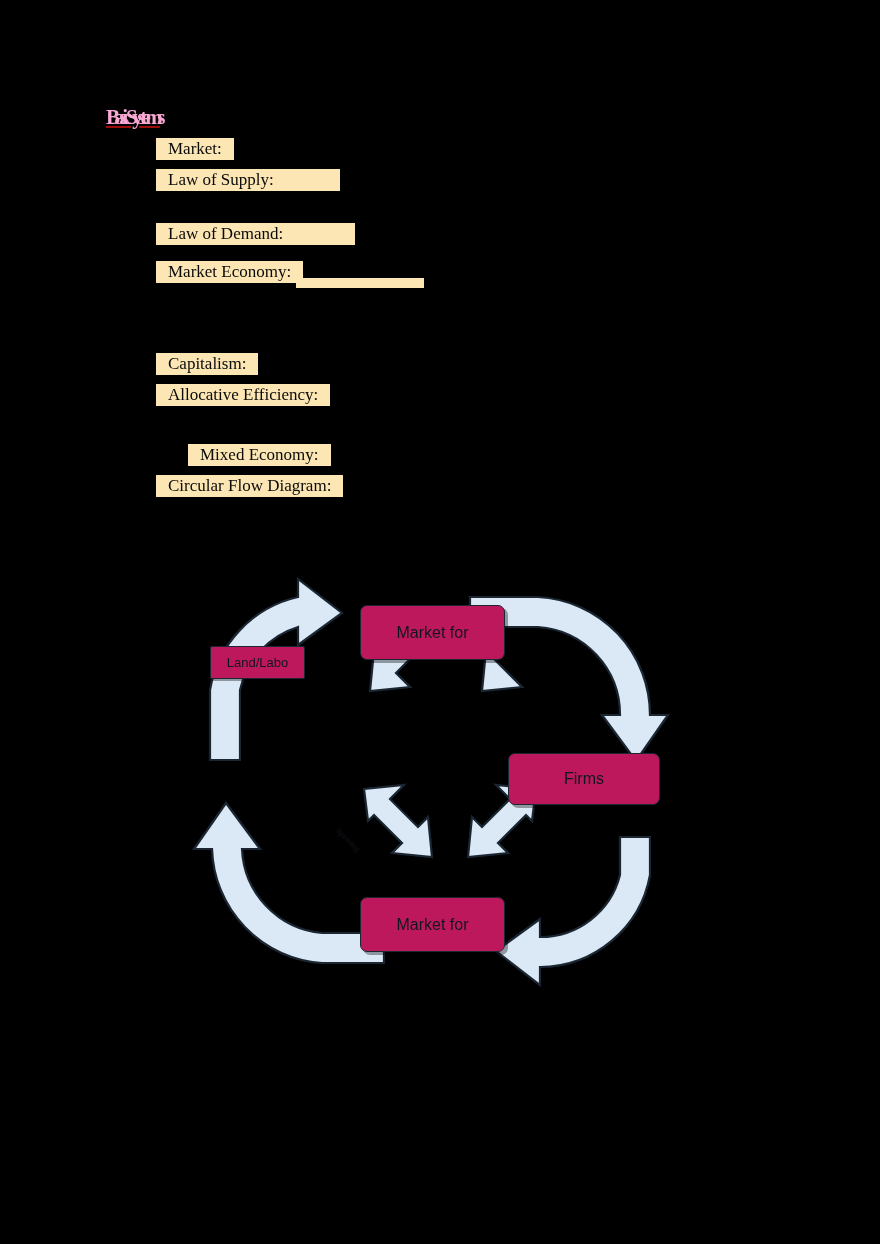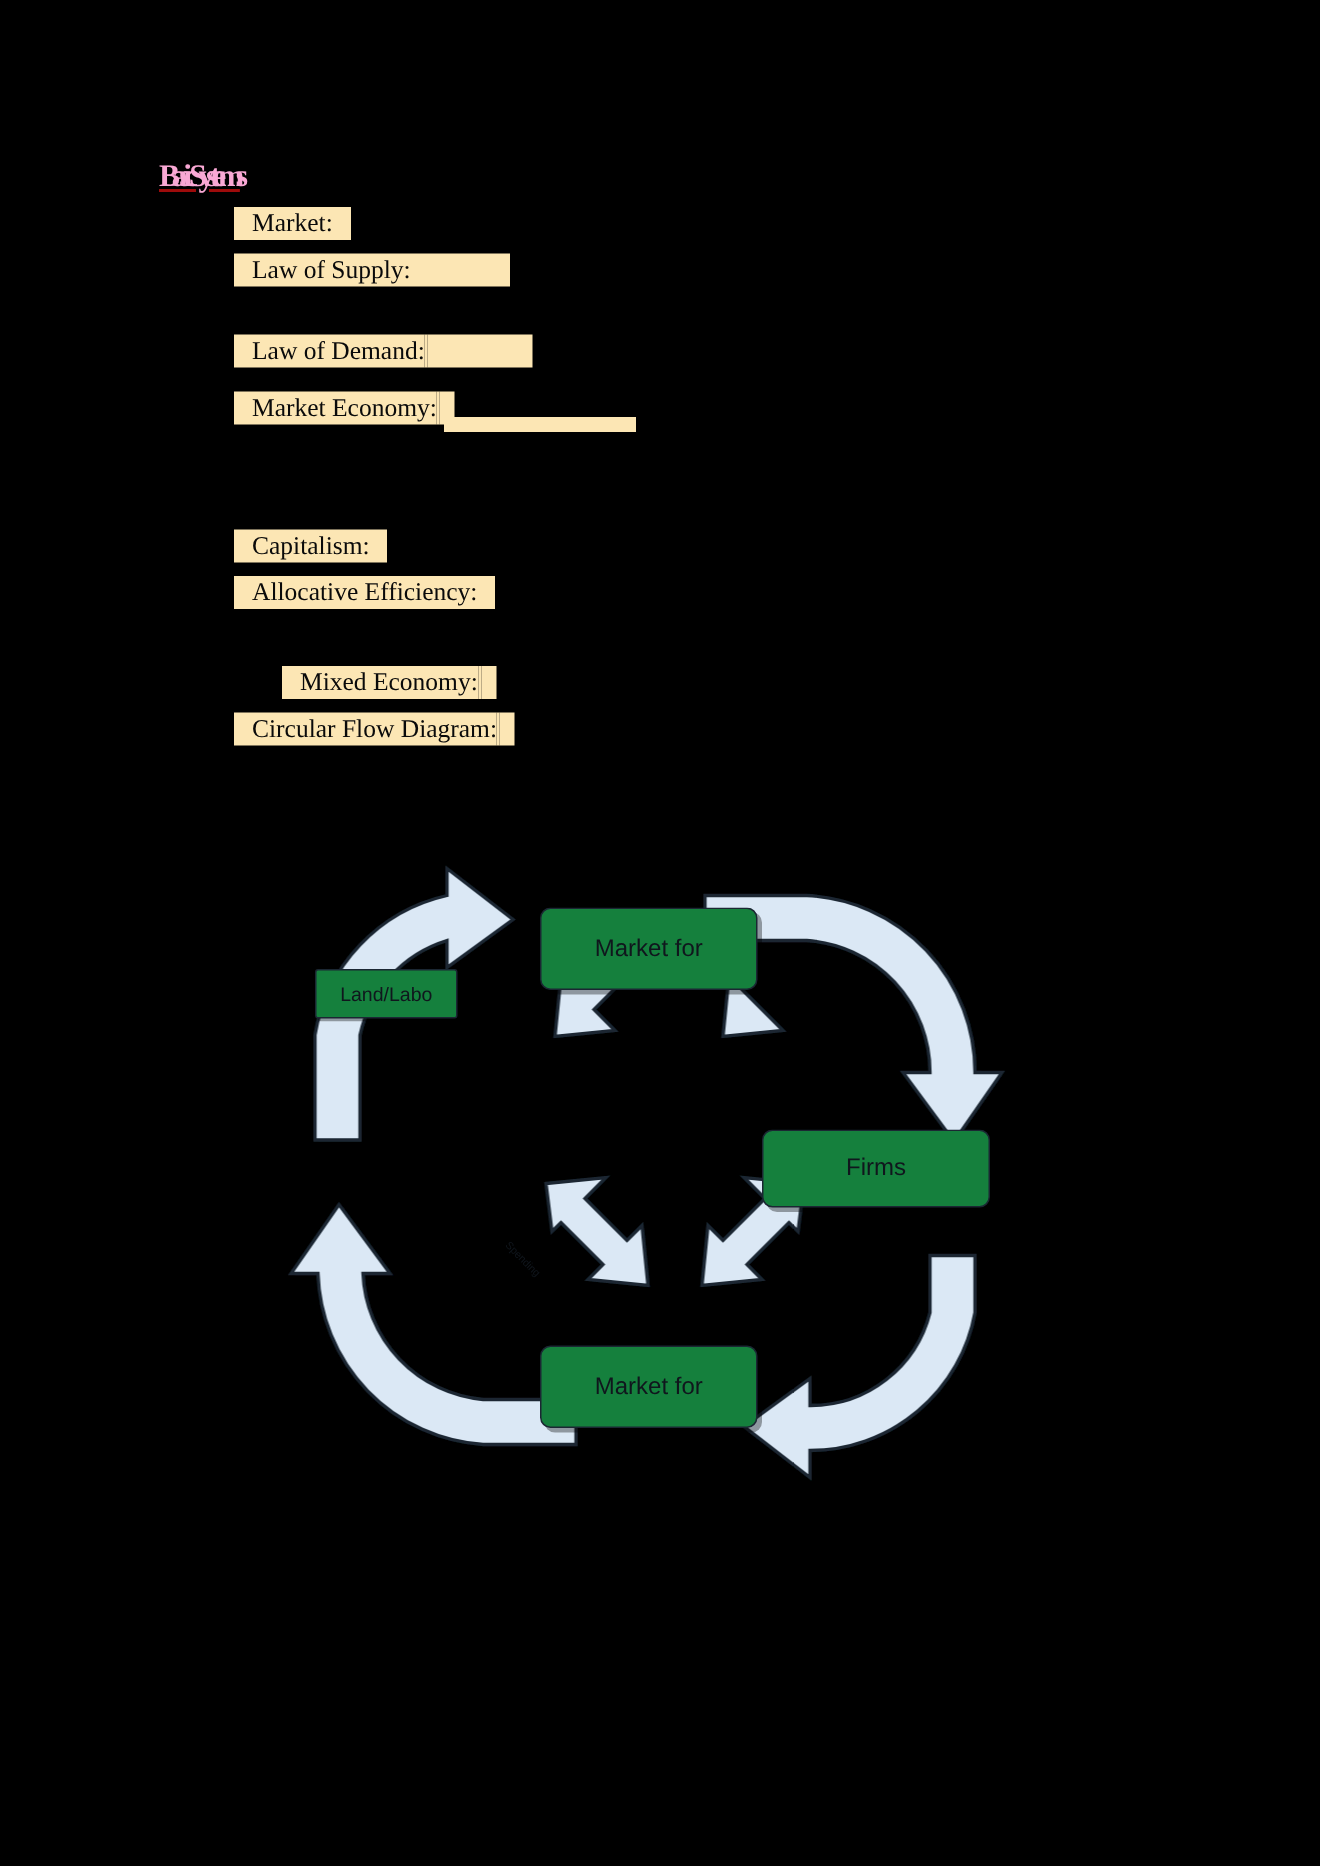--- a/index.html
+++ b/index.html
@@ -68,21 +68,21 @@
     position: absolute;
     left: 180px;
     top: 575px;
     width: 510px;
     height: 420px;
   }
   .diagram svg { display: block; }
 
   .dbox {
     position: absolute;
-    background: #15803d;
+    background: #be185d;
     border: 1.6px solid #1b2733;
     border-radius: 7px;
     box-shadow: 3px 3px 0 rgba(0,0,0,0.35);
     display: flex;
     align-items: center;
     justify-content: center;
     font-family: "Liberation Sans", sans-serif;
     font-size: 16px;
     color: #10161d;
     box-sizing: border-box;

